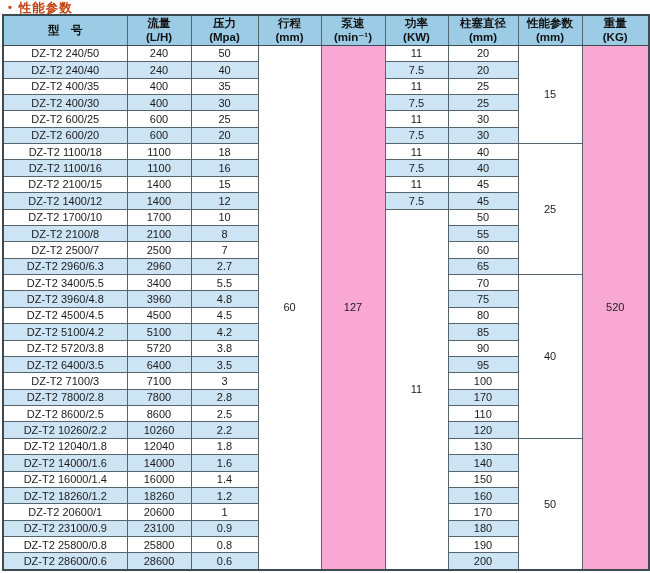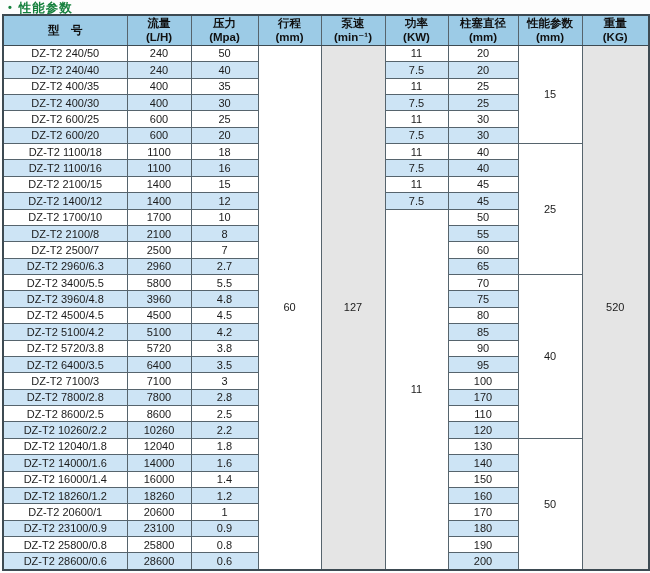--- a/index.html
+++ b/index.html
@@ -1,33 +1,33 @@
 <!DOCTYPE html>
 <html><head>
 <meta charset="utf-8">
 <style>
   html,body{margin:0;padding:0;background:#ffffff;}
   body{width:650px;height:573px;font-family:"Liberation Sans","DejaVu Sans",sans-serif;}
   .page{position:relative;width:650px;height:573px;background:#fdfdfd;overflow:hidden;}
   .title{position:absolute;left:8px;top:0px;height:14px;line-height:14px;
-         color:#15803d;font-weight:bold;font-size:12.5px;letter-spacing:1px;}
+         color:#c2410c;font-weight:bold;font-size:12.5px;letter-spacing:1px;}
   .title .bullet{font-size:11px;margin-right:6px;vertical-align:1px;}
   table.specs{position:absolute;left:2px;top:14px;width:646px;height:557px;
               border-collapse:collapse;table-layout:fixed;
               border:2px solid #3d4a52;}
   .specs th,.specs td{border:1px solid #56646d;text-align:center;vertical-align:middle;
               padding:0;color:#1b1b1b;overflow:hidden;white-space:nowrap;}
   .specs thead tr{height:24px;}
   .specs thead th{background:#9ccbe6;font-size:11.5px;font-weight:bold;color:#101010;
               border-bottom:1px solid #3d4a52;}
   .specs thead .hl{line-height:1.25;}
   .specs tbody td{font-size:11px;background:#ffffff;}
   .specs td.alt{background:#cde4f5;}
   .specs td.mwhite{background:#ffffff;}
-  .specs td.mblue{background:#e5e5e5;}
+  .specs td.mblue{background:#f9a8d4;}
 </style>
 </head>
 <body>
 
 <div class="page">
   <div class="title">
     <span class="bullet">•</span><span>性能参数</span>
   </div>
 
   <table class="specs">
@@ -177,21 +177,21 @@
           <td>60</td>
         </tr>
         <tr>
           <td class="alt">DZ-T2 2960/6.3</td>
           <td class="alt">2960</td>
           <td class="alt">2.7</td>
           <td class="alt">65</td>
         </tr>
         <tr>
           <td>DZ-T2 3400/5.5</td>
-          <td>5800</td>
+          <td>3400</td>
           <td>5.5</td>
           <td>70</td>
           <td class="mwhite" rowspan="10">40</td>
         </tr>
         <tr>
           <td class="alt">DZ-T2 3960/4.8</td>
           <td class="alt">3960</td>
           <td class="alt">4.8</td>
           <td class="alt">75</td>
         </tr>

